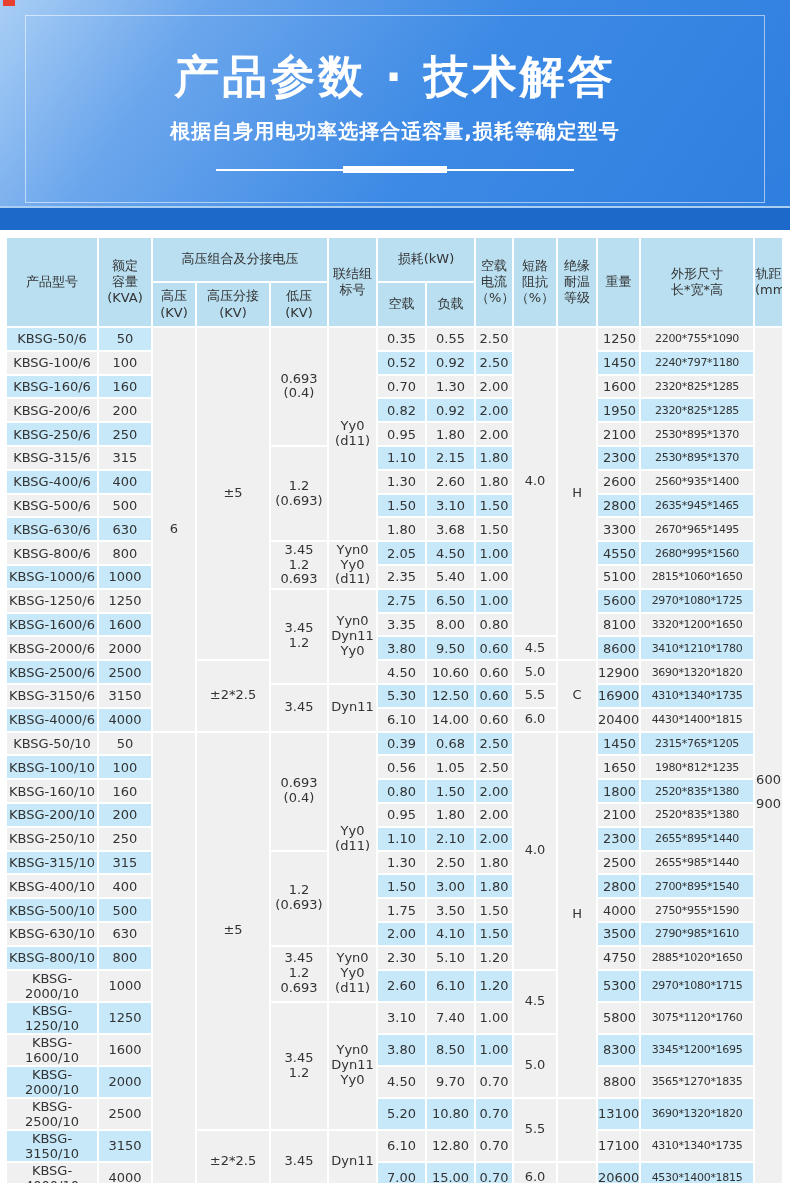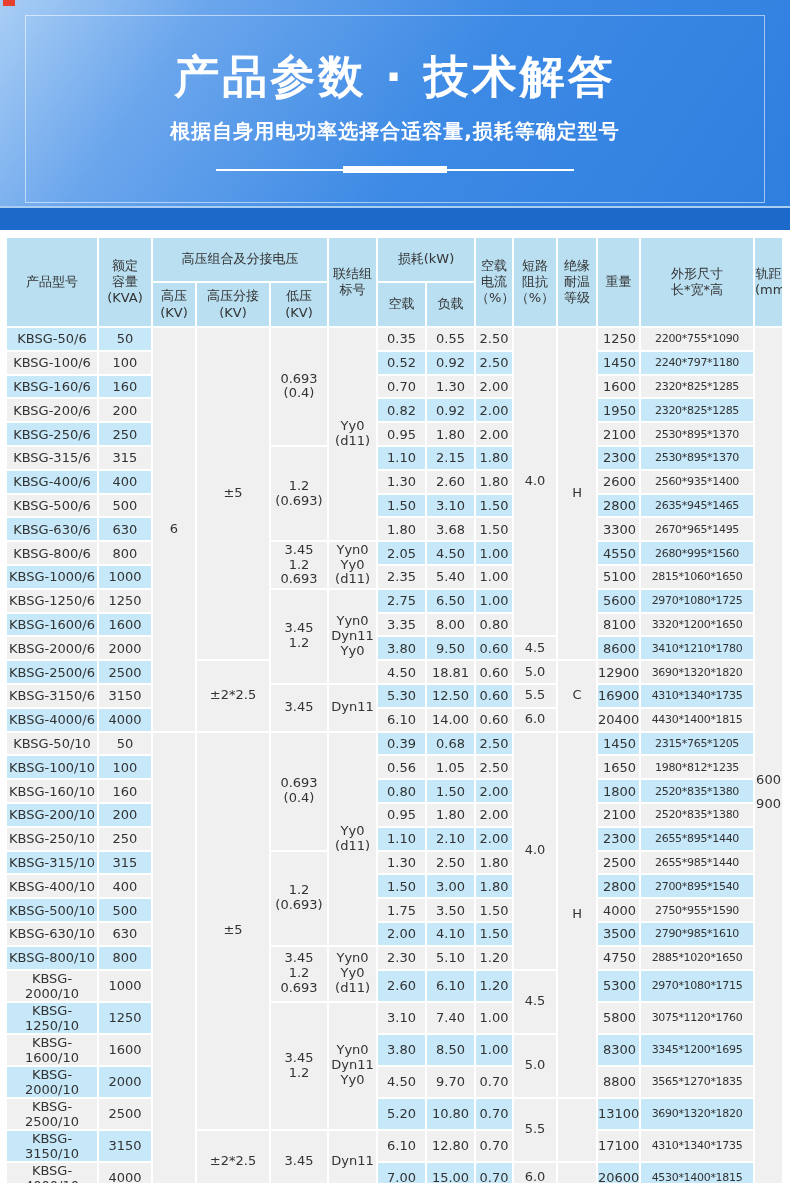--- a/index.html
+++ b/index.html
@@ -255,21 +255,21 @@
         <td class="hl">0.60</td>
         <td class="mg pre">4.5</td>
         <td class="wt hl">8600</td>
         <td class="dims hl">3410*1210*1780</td>
       </tr>
       <tr>
         <td class="nm hl">KBSG-2500/6</td>
         <td class="nm hl">2500</td>
         <td class="mg pre" rowspan="3">±2*2.5</td>
         <td>4.50</td>
-        <td>18.81</td>
+        <td>10.60</td>
         <td>0.60</td>
         <td class="mg pre">5.0</td>
         <td class="mg pre" rowspan="3">C</td>
         <td class="wt ">12900</td>
         <td class="dims ">3690*1320*1820</td>
       </tr>
       <tr>
         <td class="nm">KBSG-3150/6</td>
         <td class="nm">3150</td>
         <td class="mg pre" rowspan="2">3.45</td>

